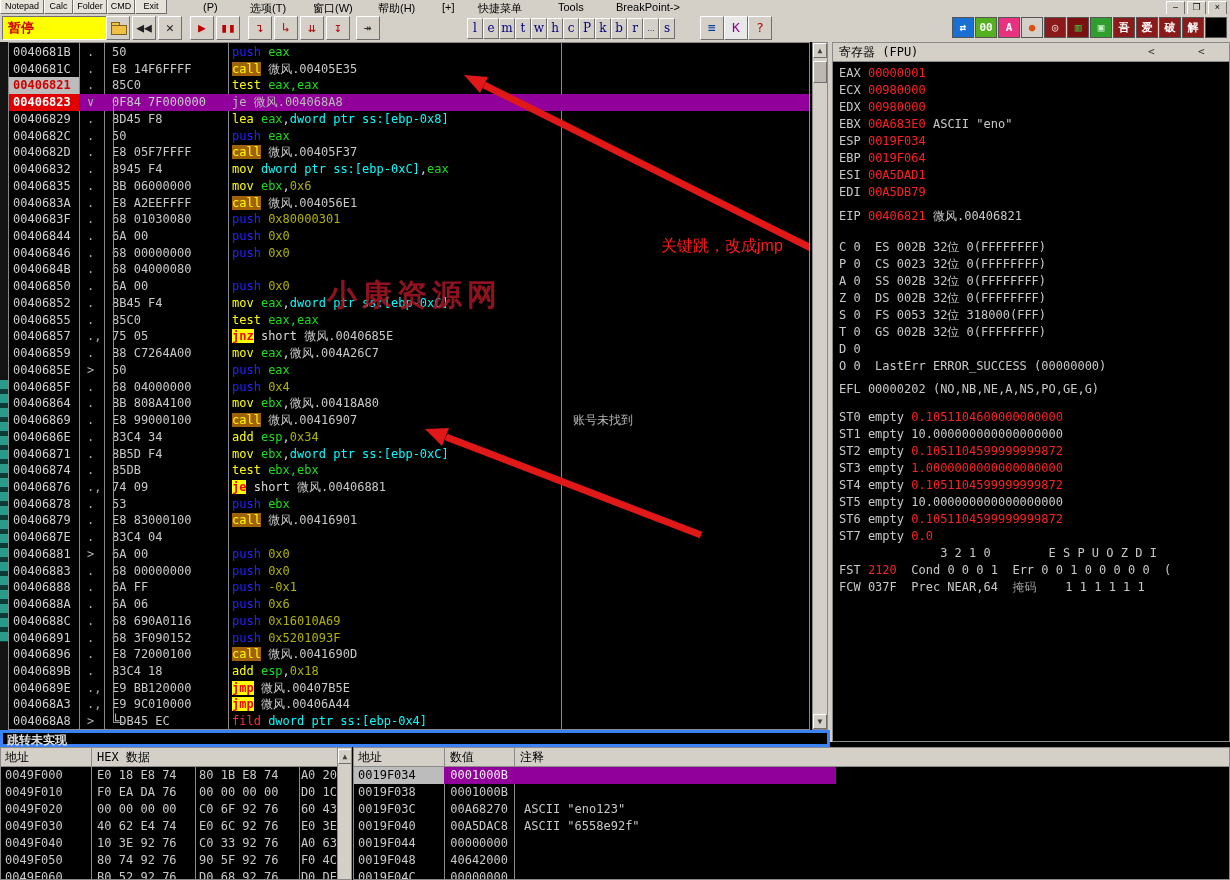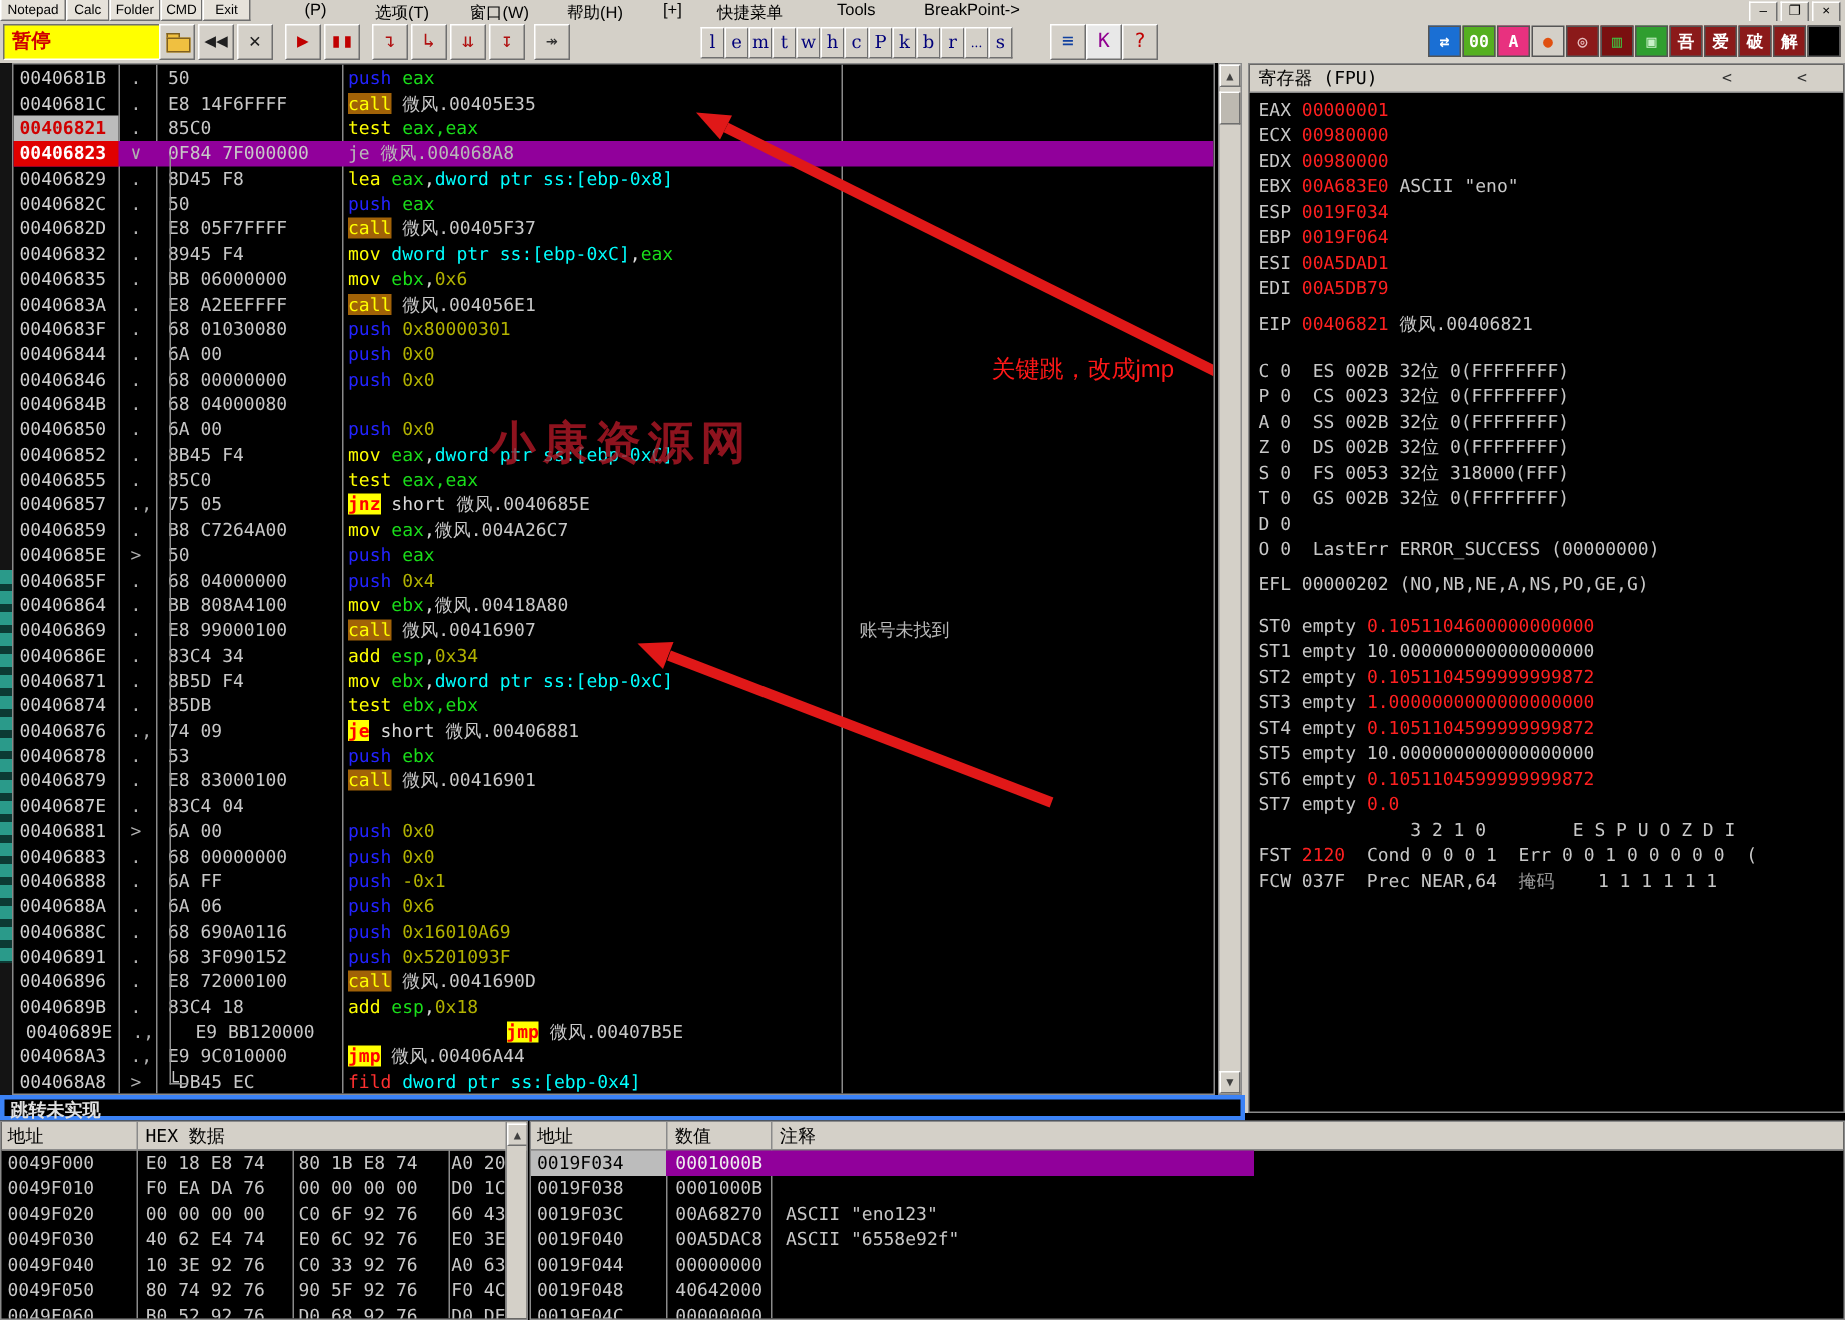--- a/index.html
+++ b/index.html
@@ -214,21 +214,21 @@
           <div class="drow" style="top: 469.44px; justify-content: flex-end;"><div class="c-addr">00406879</div><div class="c-mark">.</div><div class="c-hex">E8 83000100</div><div class="c-instr"><span class="tk-call">call</span><span class="tk-tgt"> 微风.00416901</span></div><div class="c-cmt"></div></div>
           <div class="drow" style="top: 486.17px;"><div class="c-addr">0040687E</div><div class="c-mark">.</div><div class="c-hex">83C4 04</div><div class="c-cmt"></div></div>
           <div class="drow" style="top: 502.9px;"><div class="c-addr">00406881</div><div class="c-mark">&gt;</div><div class="c-hex">6A 00</div><div class="c-instr"><span class="tk-blu">push </span><span class="tk-cst">0x0</span></div><div class="c-cmt"></div></div>
           <div class="drow" style="top: 519.63px;"><div class="c-addr">00406883</div><div class="c-mark">.</div><div class="c-hex">68 00000000</div><div class="c-instr"><span class="tk-blu">push </span><span class="tk-cst">0x0</span></div><div class="c-cmt"></div></div>
           <div class="drow" style="top: 536.36px;"><div class="c-addr">00406888</div><div class="c-mark">.</div><div class="c-hex">6A FF</div><div class="c-instr"><span class="tk-blu">push </span><span class="tk-cst">-0x1</span></div><div class="c-cmt"></div></div>
           <div class="drow" style="top: 553.09px;"><div class="c-addr">0040688A</div><div class="c-mark">.</div><div class="c-hex">6A 06</div><div class="c-instr"><span class="tk-blu">push </span><span class="tk-cst">0x6</span></div><div class="c-cmt"></div></div>
           <div class="drow" style="top: 569.82px;"><div class="c-addr">0040688C</div><div class="c-mark">.</div><div class="c-hex">68 690A0116</div><div class="c-instr"><span class="tk-blu">push </span><span class="tk-cst">0x16010A69</span></div><div class="c-cmt"></div></div>
           <div class="drow" style="top: 586.55px;"><div class="c-addr">00406891</div><div class="c-mark">.</div><div class="c-hex">68 3F090152</div><div class="c-instr"><span class="tk-blu">push </span><span class="tk-cst">0x5201093F</span></div><div class="c-cmt"></div></div>
           <div class="drow" style="top: 603.28px;"><div class="c-addr">00406896</div><div class="c-mark">.</div><div class="c-hex">E8 72000100</div><div class="c-instr"><span class="tk-call">call</span><span class="tk-tgt"> 微风.0041690D</span></div><div class="c-cmt"></div></div>
           <div class="drow" style="top: 620.01px;"><div class="c-addr">0040689B</div><div class="c-mark">.</div><div class="c-hex">83C4 18</div><div class="c-instr"><span class="tk-ylw">add </span><span class="tk-grn">esp</span><span class="tk-wht">,</span><span class="tk-cst">0x18</span></div><div class="c-cmt"></div></div>
-          <div class="drow" style="top: 636.74px; text-align: center;"><div class="c-addr">0040689E</div><div class="c-mark">.,</div><div class="c-hex">E9 BB120000</div><div class="c-instr"><span class="tk-jhl">jmp</span><span class="tk-tgt"> 微风.00407B5E</span></div><div class="c-cmt"></div></div>
+          <div class="drow" style="top: 636.74px;"><div class="c-addr">0040689E</div><div class="c-mark">.,</div><div class="c-hex">E9 BB120000</div><div class="c-instr"><span class="tk-jhl">jmp</span><span class="tk-tgt"> 微风.00407B5E</span></div><div class="c-cmt"></div></div>
           <div class="drow" style="top: 653.47px;"><div class="c-addr">004068A3</div><div class="c-mark">.,</div><div class="c-hex">E9 9C010000</div><div class="c-instr"><span class="tk-jhl">jmp</span><span class="tk-tgt"> 微风.00406A44</span></div><div class="c-cmt"></div></div>
           <div class="drow" style="top: 670.2px;"><div class="c-addr">004068A8</div><div class="c-mark">&gt;</div><div class="c-hex">└DB45 EC</div><div class="c-instr"><span class="tk-fild">fild </span><span class="tk-cyn">dword ptr ss:[ebp-0x4]</span></div><div class="c-cmt"></div></div>
         </div>
       <div class="jline" style="left:104px;top:60px;height:620px;"></div>
       <div class="jline" style="left:104px;top:679px;width:12px;height:1px;"></div>
       <div class="watermark">小康资源网</div>
       <div class="anno-text">关键跳，改成jmp</div>
       <svg class="anno-svg" width="800" height="688">
         <line x1="802" y1="205" x2="475" y2="42" stroke="#e01818" stroke-width="7"></line>
         <polygon points="455,32 479,34 471,50" fill="#e01818"></polygon>

